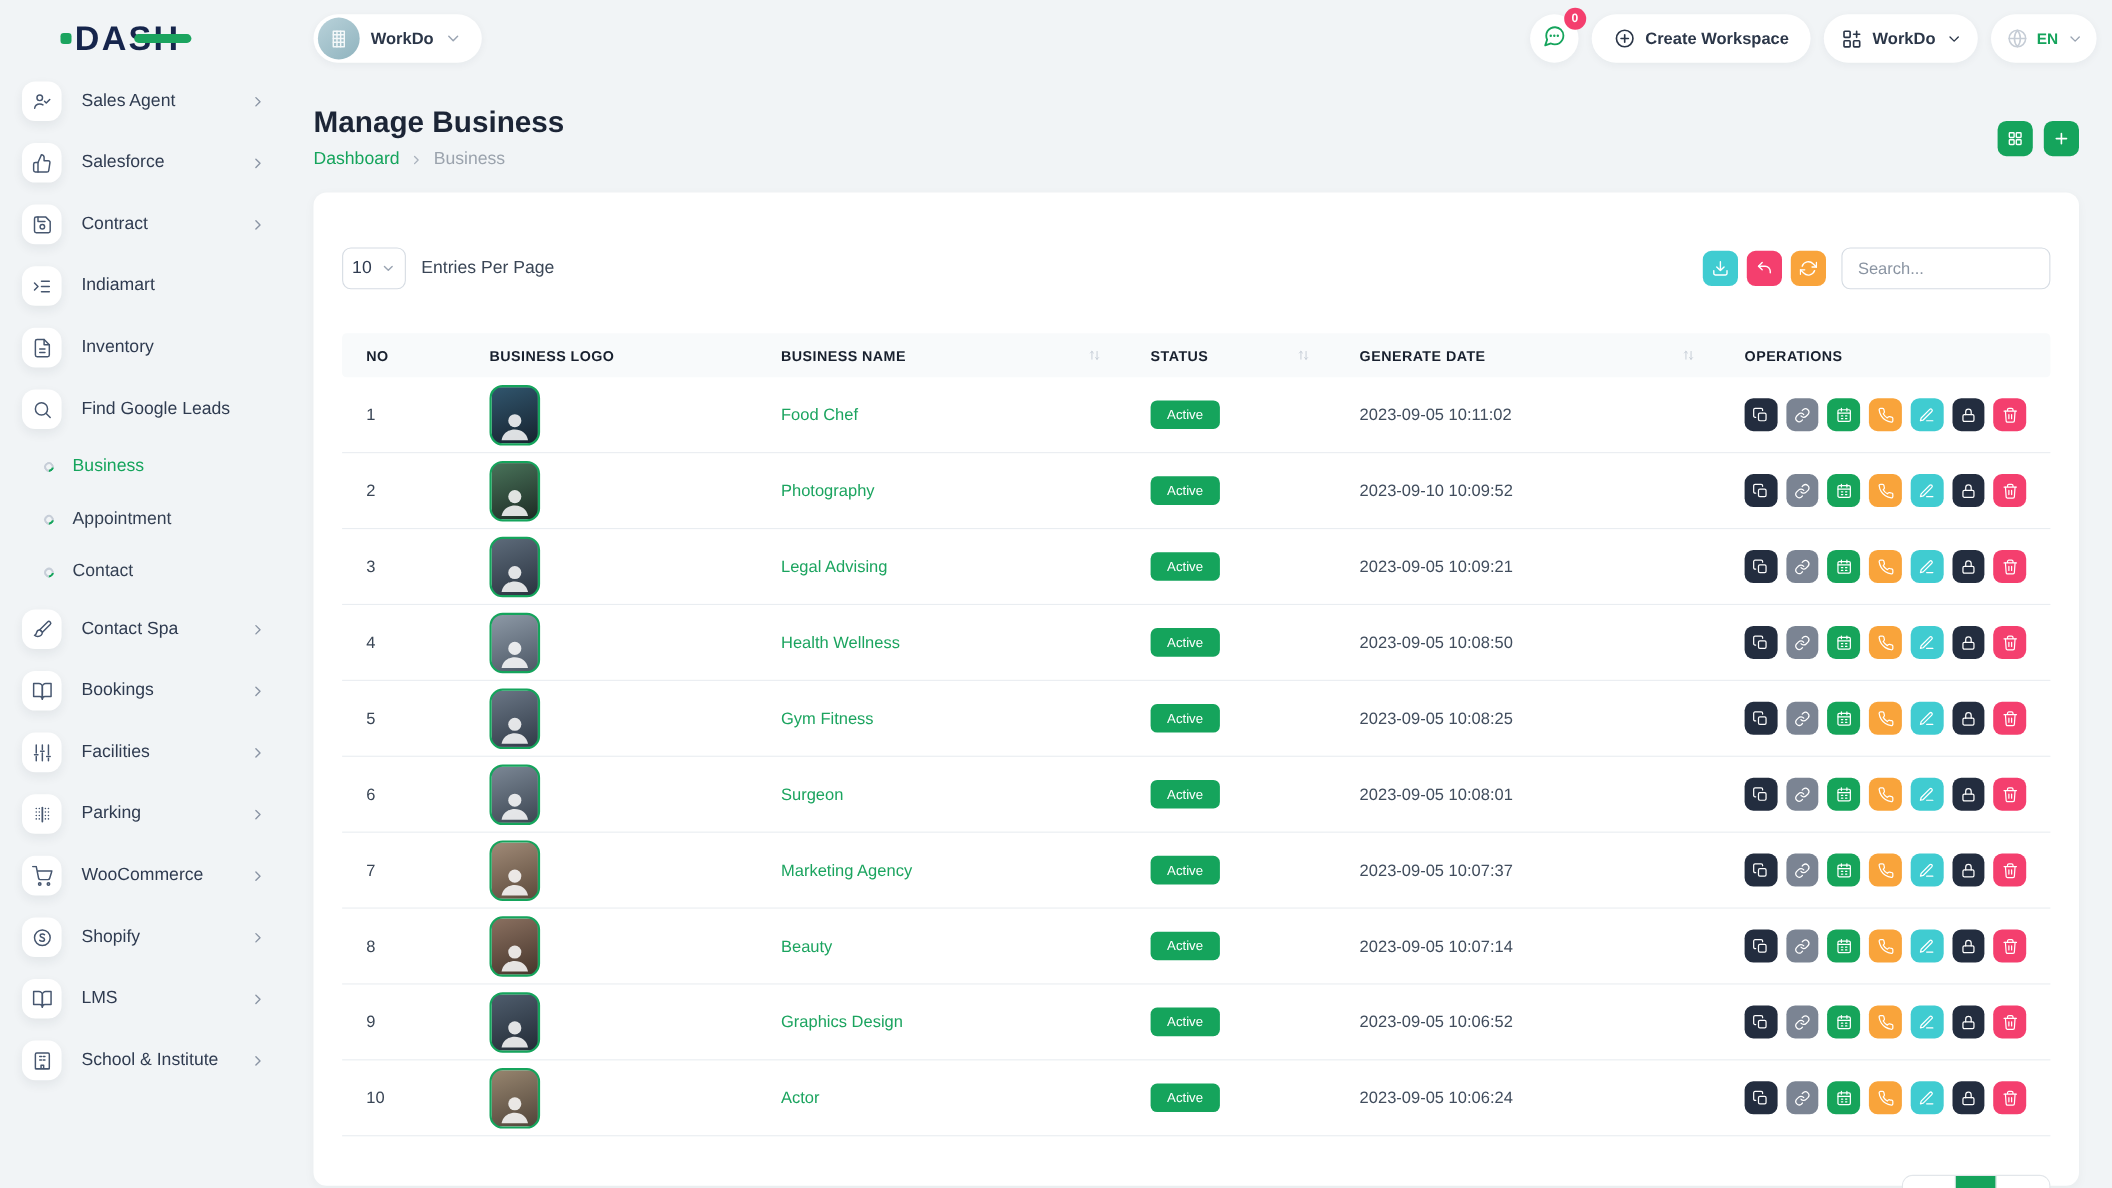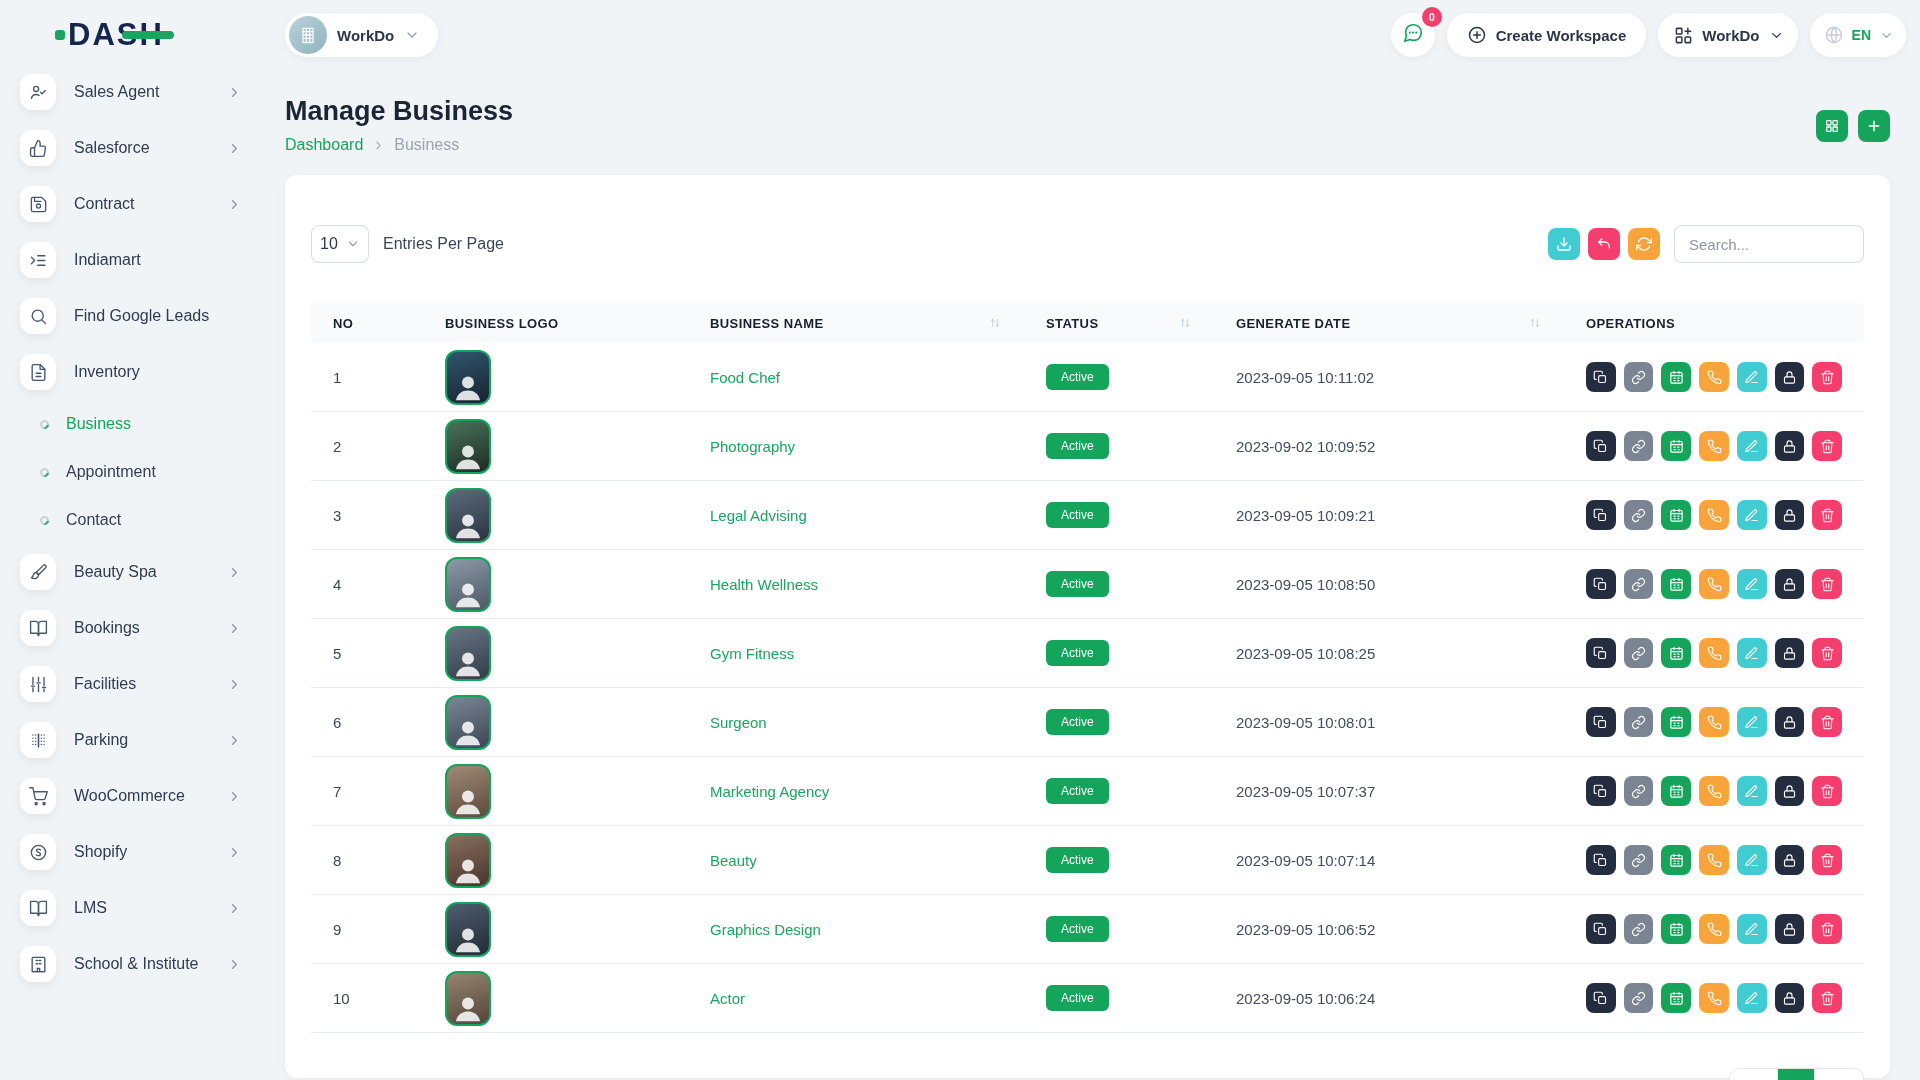--- a/index.html
+++ b/index.html
@@ -153,34 +153,34 @@
           <svg width="19" height="19" viewBox="0 0 24 24" fill="none" stroke="currentColor" stroke-width="1.7" stroke-linecap="round" stroke-linejoin="round">
             <path d="M11 6h9M11 12h9M11 18h9"></path>
             <path d="M3 8l4 4-4 4"></path>
           </svg>
         </span>
         <span class="side-label">Indiamart</span>
       </div>
       <div class="side-item">
         <span class="side-ico">
           <svg width="19" height="19" viewBox="0 0 24 24" fill="none" stroke="currentColor" stroke-width="1.7" stroke-linecap="round" stroke-linejoin="round">
+            <path d="M14 2H6a2 2 0 0 0-2 2v16a2 2 0 0 0 2 2h12a2 2 0 0 0 2-2V8z"></path>
+            <path d="M14 2v6h6M9 13h6M9 17h6"></path>
+          </svg>
+        </span>
+        <span class="side-label">Inventory</span>
+      </div>
+      <div class="side-item">
+        <span class="side-ico">
+          <svg width="19" height="19" viewBox="0 0 24 24" fill="none" stroke="currentColor" stroke-width="1.7" stroke-linecap="round" stroke-linejoin="round">
             <circle cx="11" cy="11" r="7"></circle>
             <path d="M21 21l-4.3-4.3"></path>
           </svg>
         </span>
         <span class="side-label">Find Google Leads</span>
-      </div>
-      <div class="side-item">
-        <span class="side-ico">
-          <svg width="19" height="19" viewBox="0 0 24 24" fill="none" stroke="currentColor" stroke-width="1.7" stroke-linecap="round" stroke-linejoin="round">
-            <path d="M14 2H6a2 2 0 0 0-2 2v16a2 2 0 0 0 2 2h12a2 2 0 0 0 2-2V8z"></path>
-            <path d="M14 2v6h6M9 13h6M9 17h6"></path>
-          </svg>
-        </span>
-        <span class="side-label">Inventory</span>
       </div>
       <div class="sub-list">
         <div class="sub-item active">
           <span class="bullet"></span>
           <span class="sub-label">Business</span>
         </div>
         <div class="sub-item">
           <span class="bullet"></span>
           <span class="sub-label">Appointment</span>
         </div>
@@ -189,21 +189,21 @@
           <span class="sub-label">Contact</span>
         </div>
       </div>
       <div class="side-item">
         <span class="side-ico">
           <svg width="19" height="19" viewBox="0 0 24 24" fill="none" stroke="currentColor" stroke-width="1.7" stroke-linecap="round" stroke-linejoin="round">
             <path d="M9.1 11.9l3 3L21 6a2.1 2.1 0 0 0-3-3z"></path>
             <path d="M9.1 11.9c-2.3.3-3.4 1.6-3.7 3.4-.3 1.7-1 2.6-2.4 3.1 1.8 1.7 5.5 1.9 7.5 0 1.4-1.4 1.6-3.5 1.6-3.5z"></path>
           </svg>
         </span>
-        <span class="side-label">Beauty Spa</span>
+        <span class="side-label">Contact Spa</span>
         <span class="side-chev">
           <svg width="15" height="15" viewBox="0 0 24 24" fill="none" stroke="currentColor" stroke-width="2" stroke-linecap="round" stroke-linejoin="round">
             <path d="M9 6l6 6-6 6"></path>
           </svg>
         </span>
       </div>
       <div class="side-item">
         <span class="side-ico">
           <svg width="19" height="19" viewBox="0 0 24 24" fill="none" stroke="currentColor" stroke-width="1.7" stroke-linecap="round" stroke-linejoin="round">
             <path d="M2 3h6a4 4 0 0 1 4 4v14a3 3 0 0 0-3-3H2z"></path>
@@ -557,21 +557,21 @@
             <div class="td">
               <span class="avatar" style="background:linear-gradient(160deg,#49735a,#1d2b24)">
                 <svg width="34" height="34" viewBox="0 0 24 24" fill="none" stroke="currentColor" stroke-width="1.7" stroke-linecap="round" stroke-linejoin="round">
                   <circle cx="12" cy="9.5" r="4.2" fill="currentColor" stroke="none"></circle>
                   <path d="M3.5 22c.9-4.5 4.3-6.8 8.5-6.8s7.6 2.3 8.5 6.8z" fill="currentColor" stroke="none"></path>
                 </svg>
               </span>
             </div>
             <div class="td"><a class="name-link">Photography</a></div>
             <div class="td"><span class="badge">Active</span></div>
-            <div class="td c-date">2023-09-02 10:09:52</div>
+            <div class="td c-date">2023-09-10 10:09:52</div>
             <div class="td c-ops">
               <button class="op" style="background:#232d3f">
                 <span style="display:flex">
                   <svg width="15" height="15" viewBox="0 0 24 24" fill="none" stroke="currentColor" stroke-width="1.8" stroke-linecap="round" stroke-linejoin="round">
                     <rect x="9" y="9" width="11" height="11" rx="2"></rect>
                     <path d="M5 15H4a2 2 0 0 1-2-2V4a2 2 0 0 1 2-2h9a2 2 0 0 1 2 2v1"></path>
                   </svg>
                 </span>
               </button>
               <button class="op" style="background:#7b8493">

